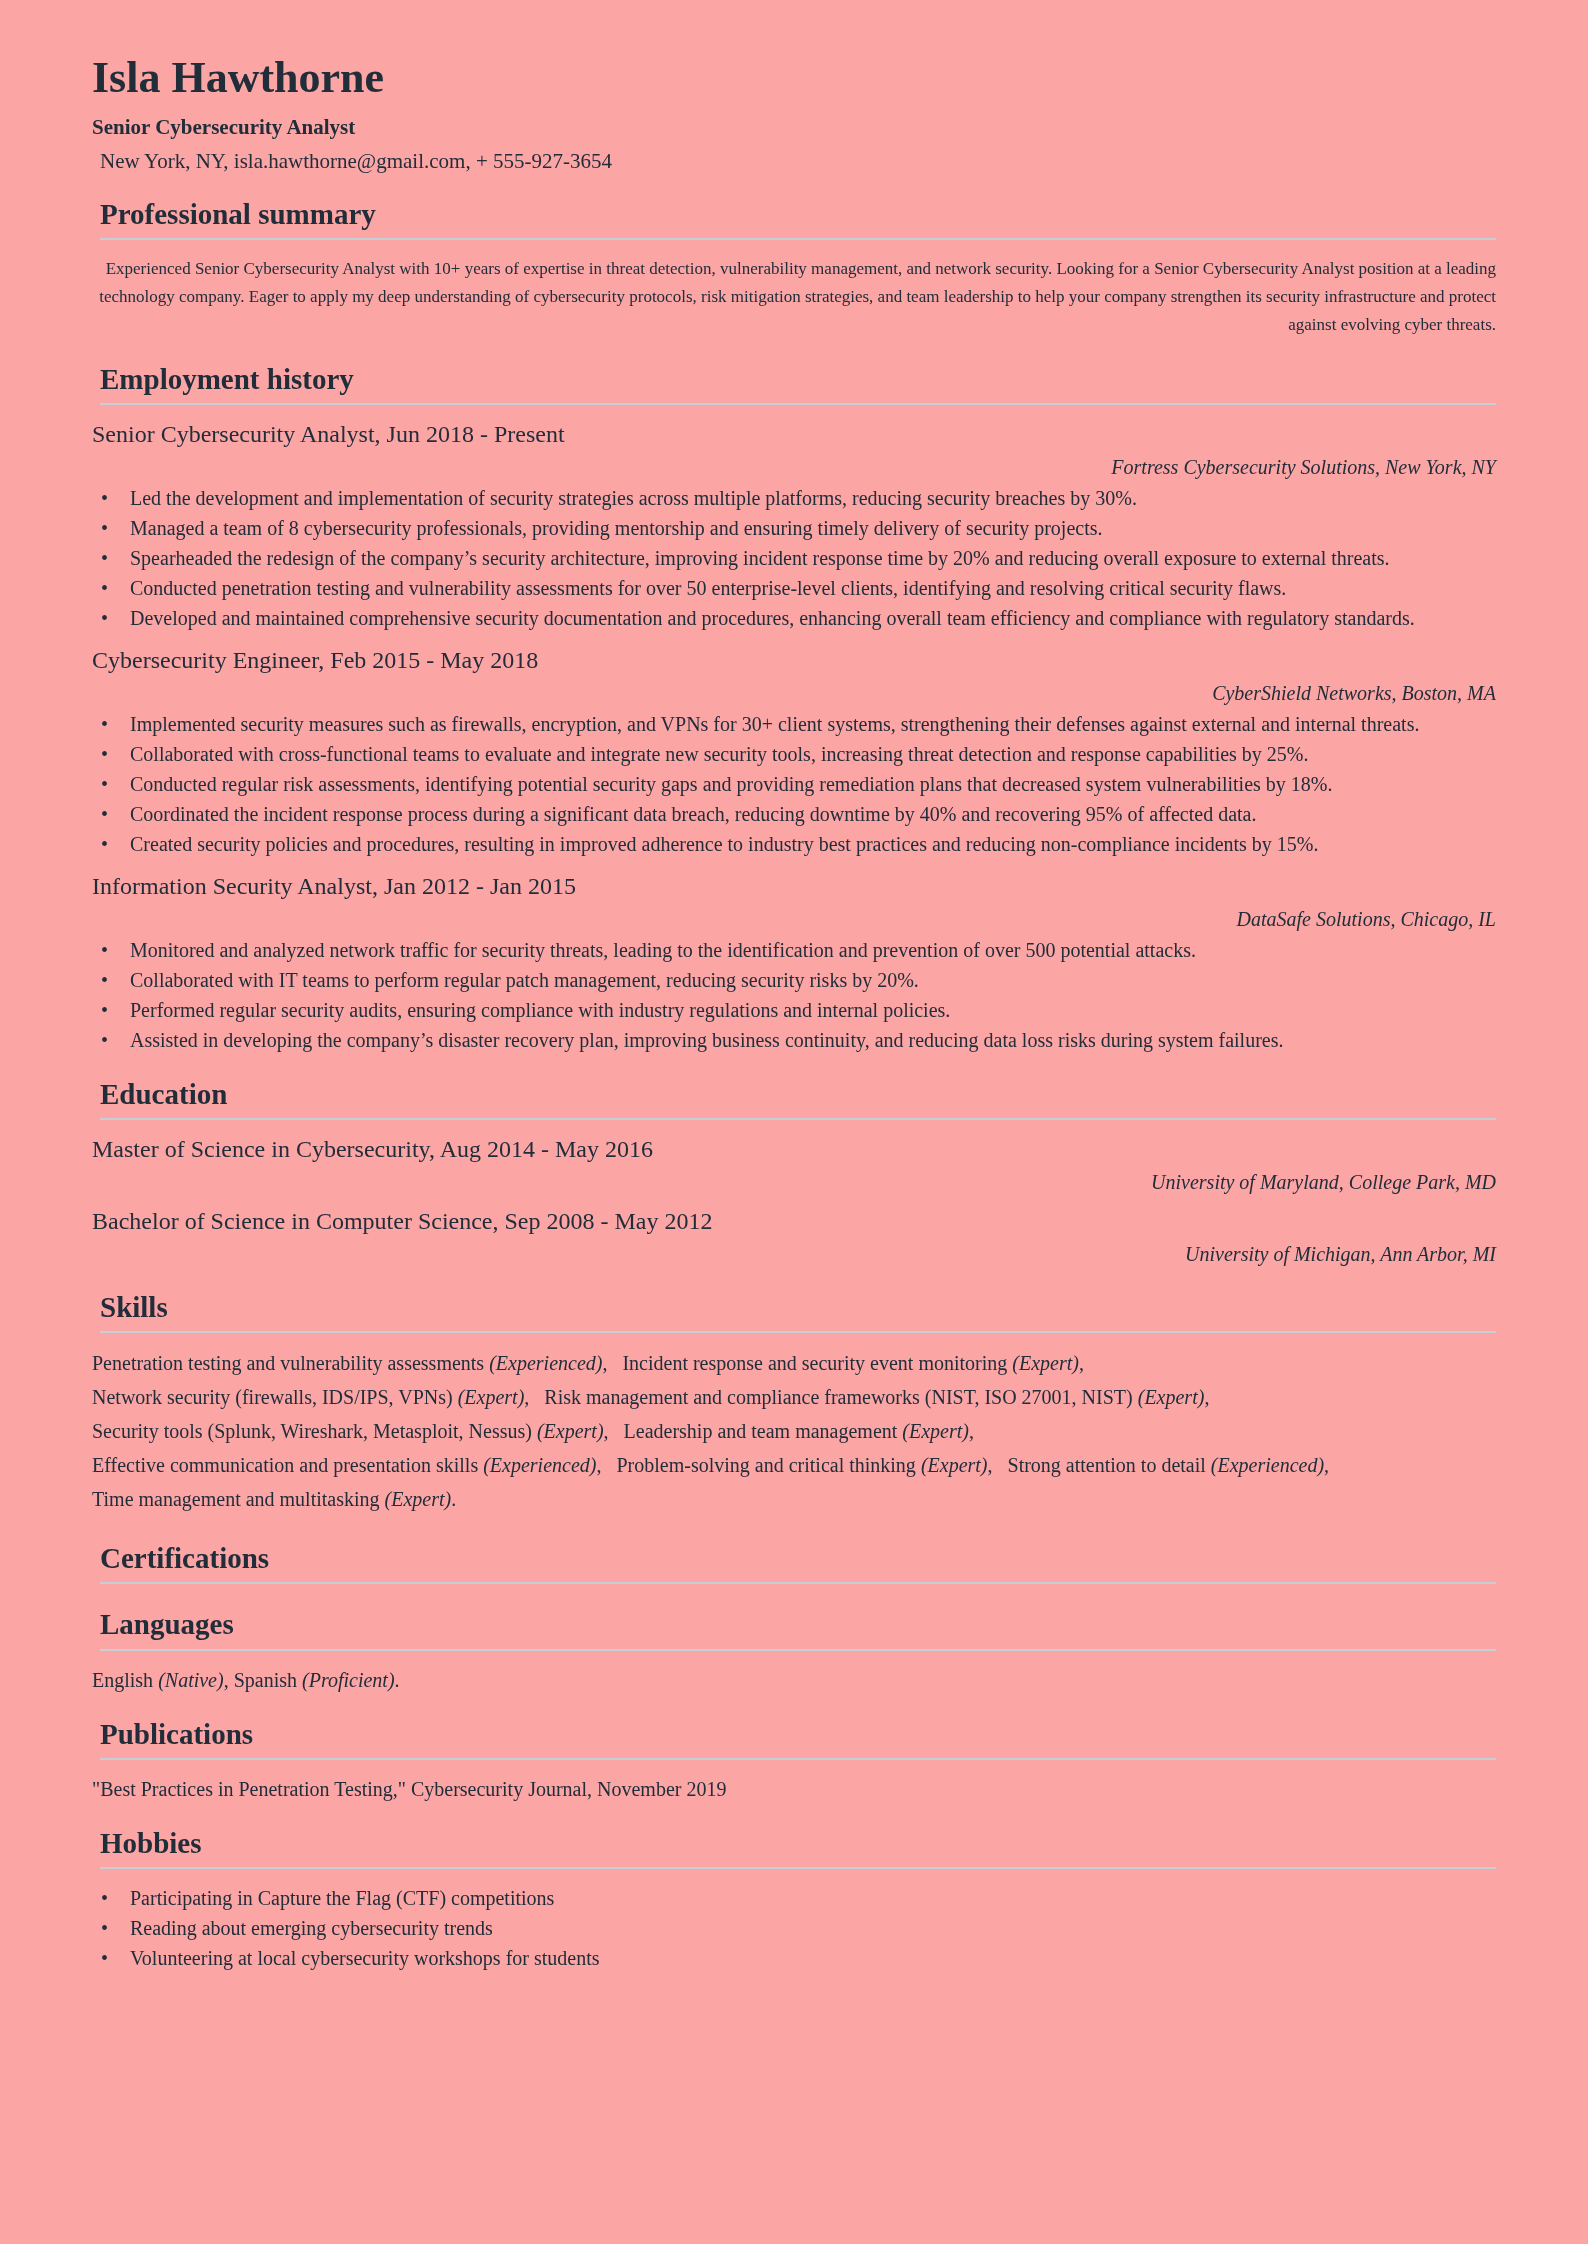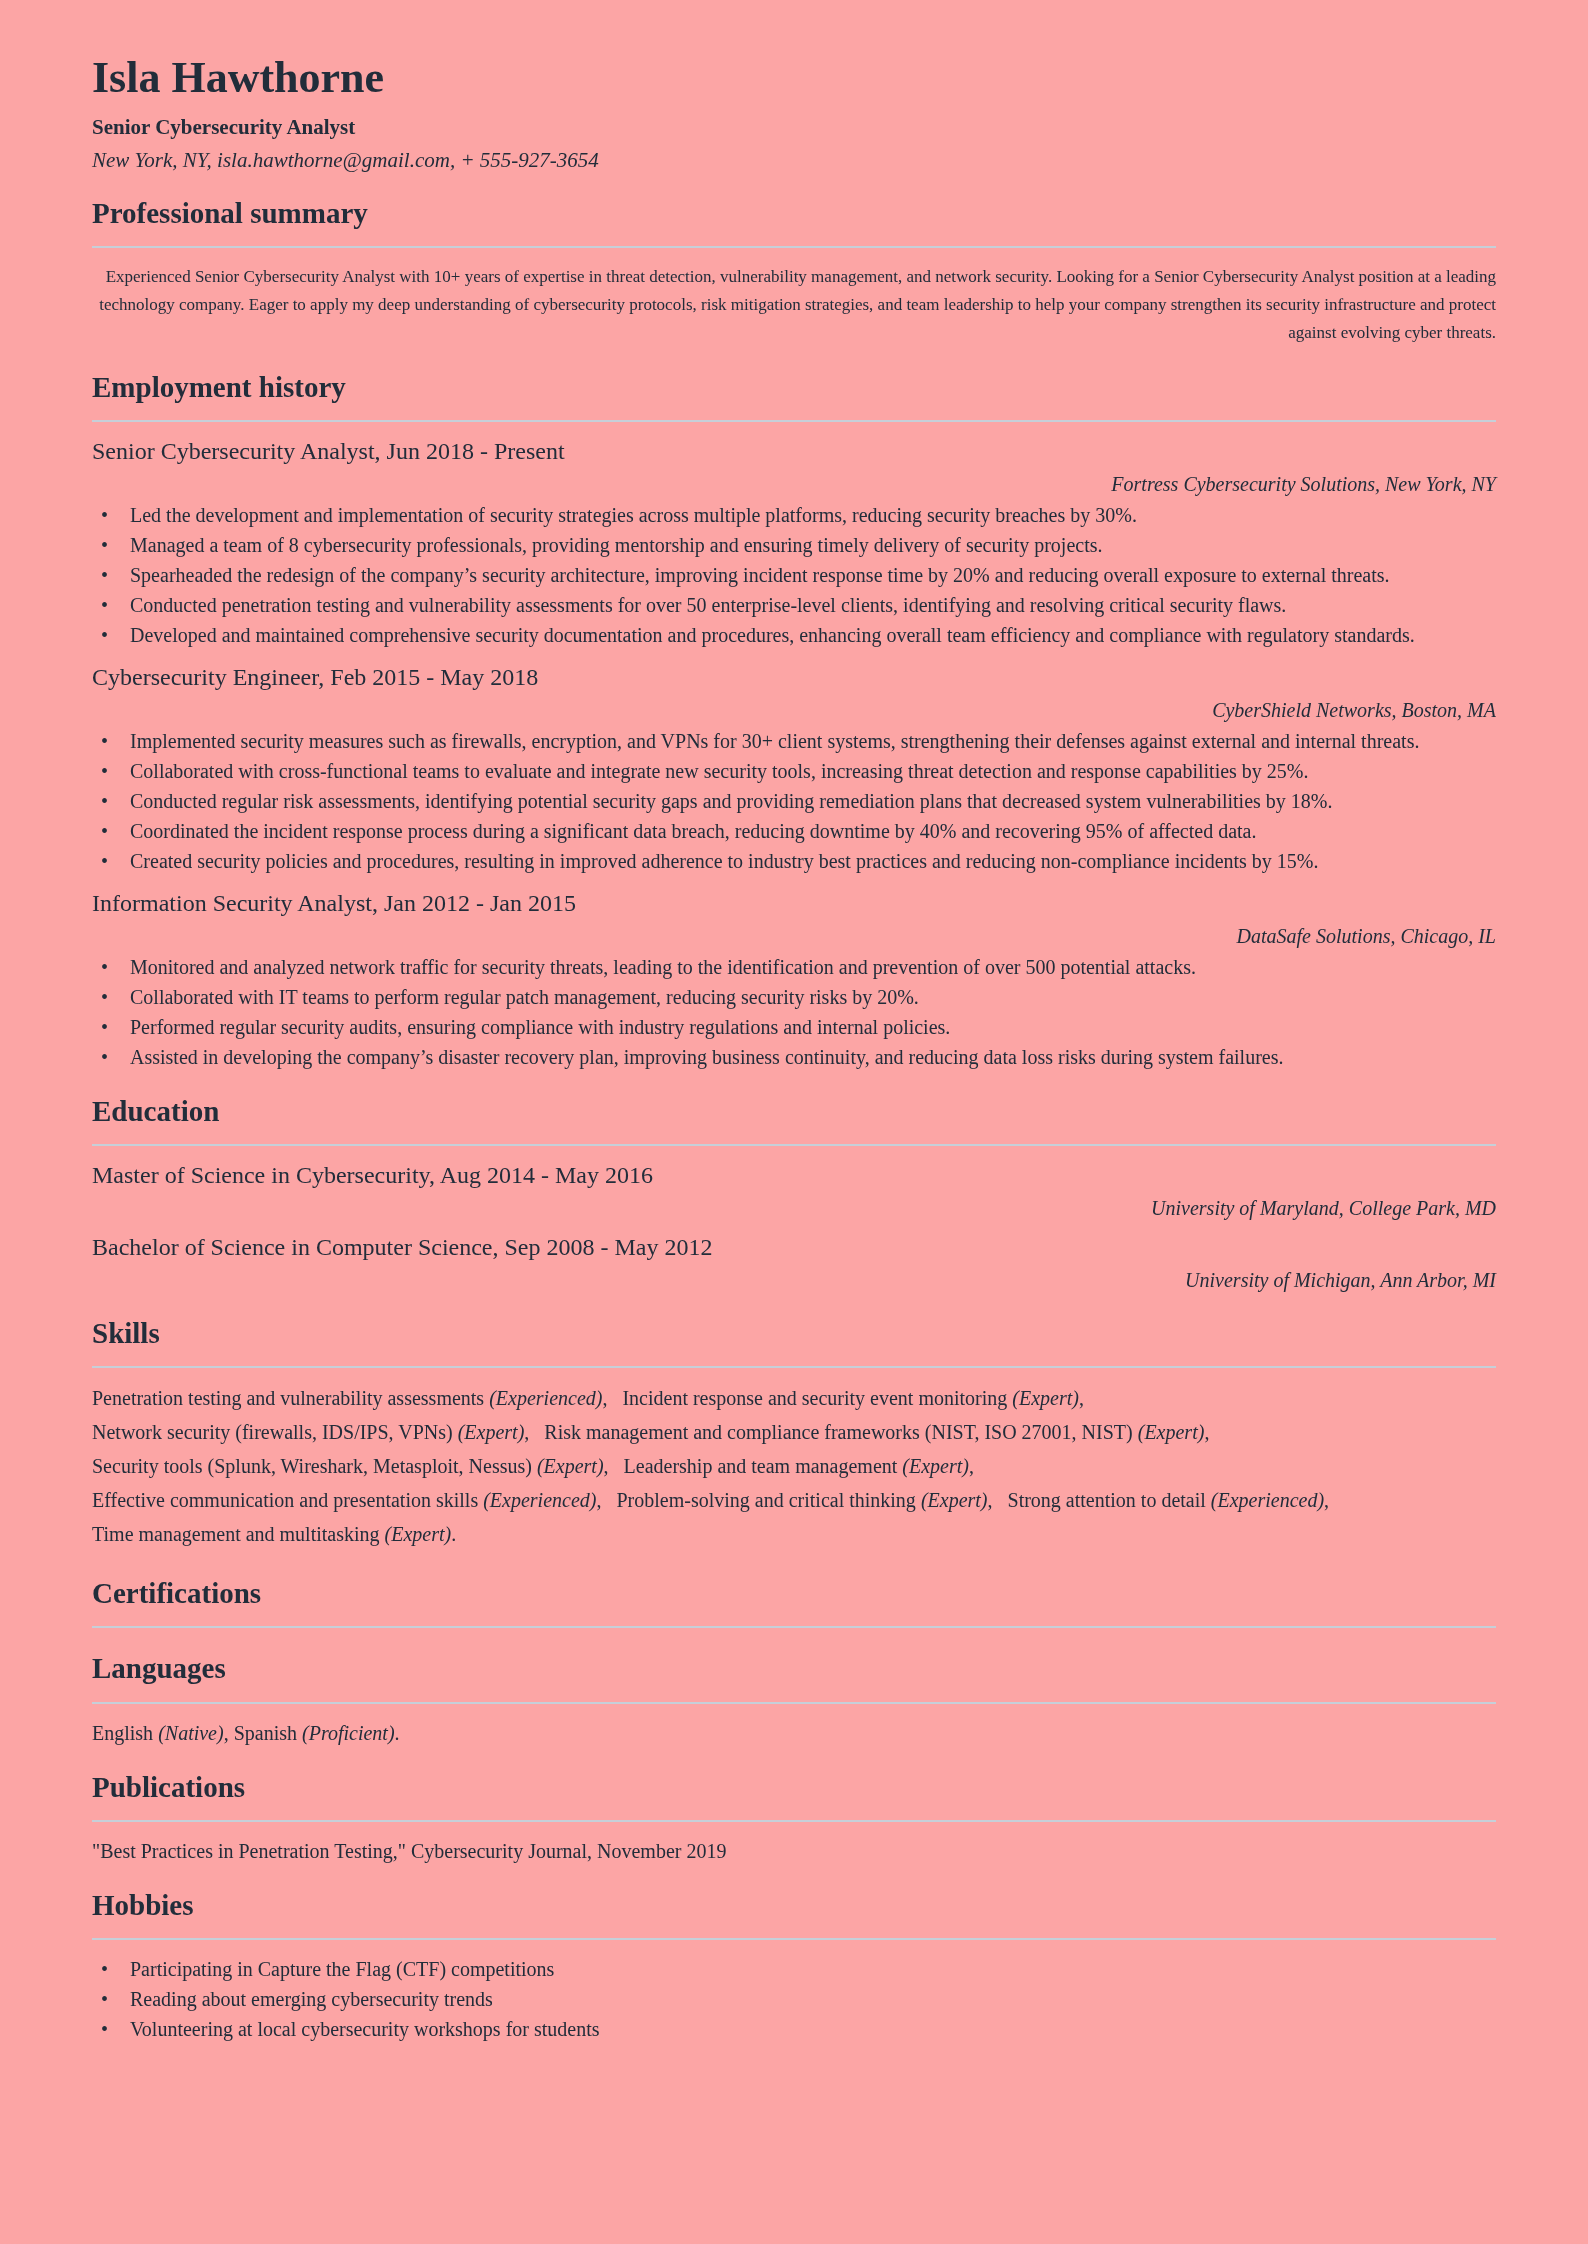--- a/index.html
+++ b/index.html
@@ -22,32 +22,31 @@
     margin: 0 0 12px 0;
   }
   .subtitle {
     font-size: 21px;
     line-height: 26px;
     margin: 12px 0 7px 0;
     font-weight: bold;
   }
   .contact {
     font-size: 21px;
-    font-style: italic;
     line-height: 26px;
-    margin: 0;
+    margin: 8px;
   }
   
   section { margin-top: 24px; }
   .section-heading {
     font-size: 29px;
     font-weight: 700;
     line-height: 1.15;
-    margin: 0 0 15px 0;
-    padding-bottom: 16px;
+    margin: 0 0 15px 8px;
+    padding-bottom: 7px;
     border-bottom: 2px solid #c6cfd8;
   }
   .body-text {
     font-size: 17px;
     line-height: 28px;
     margin: 0;
     text-align: right;
   }
   
   .job { margin-top: 14px; }

